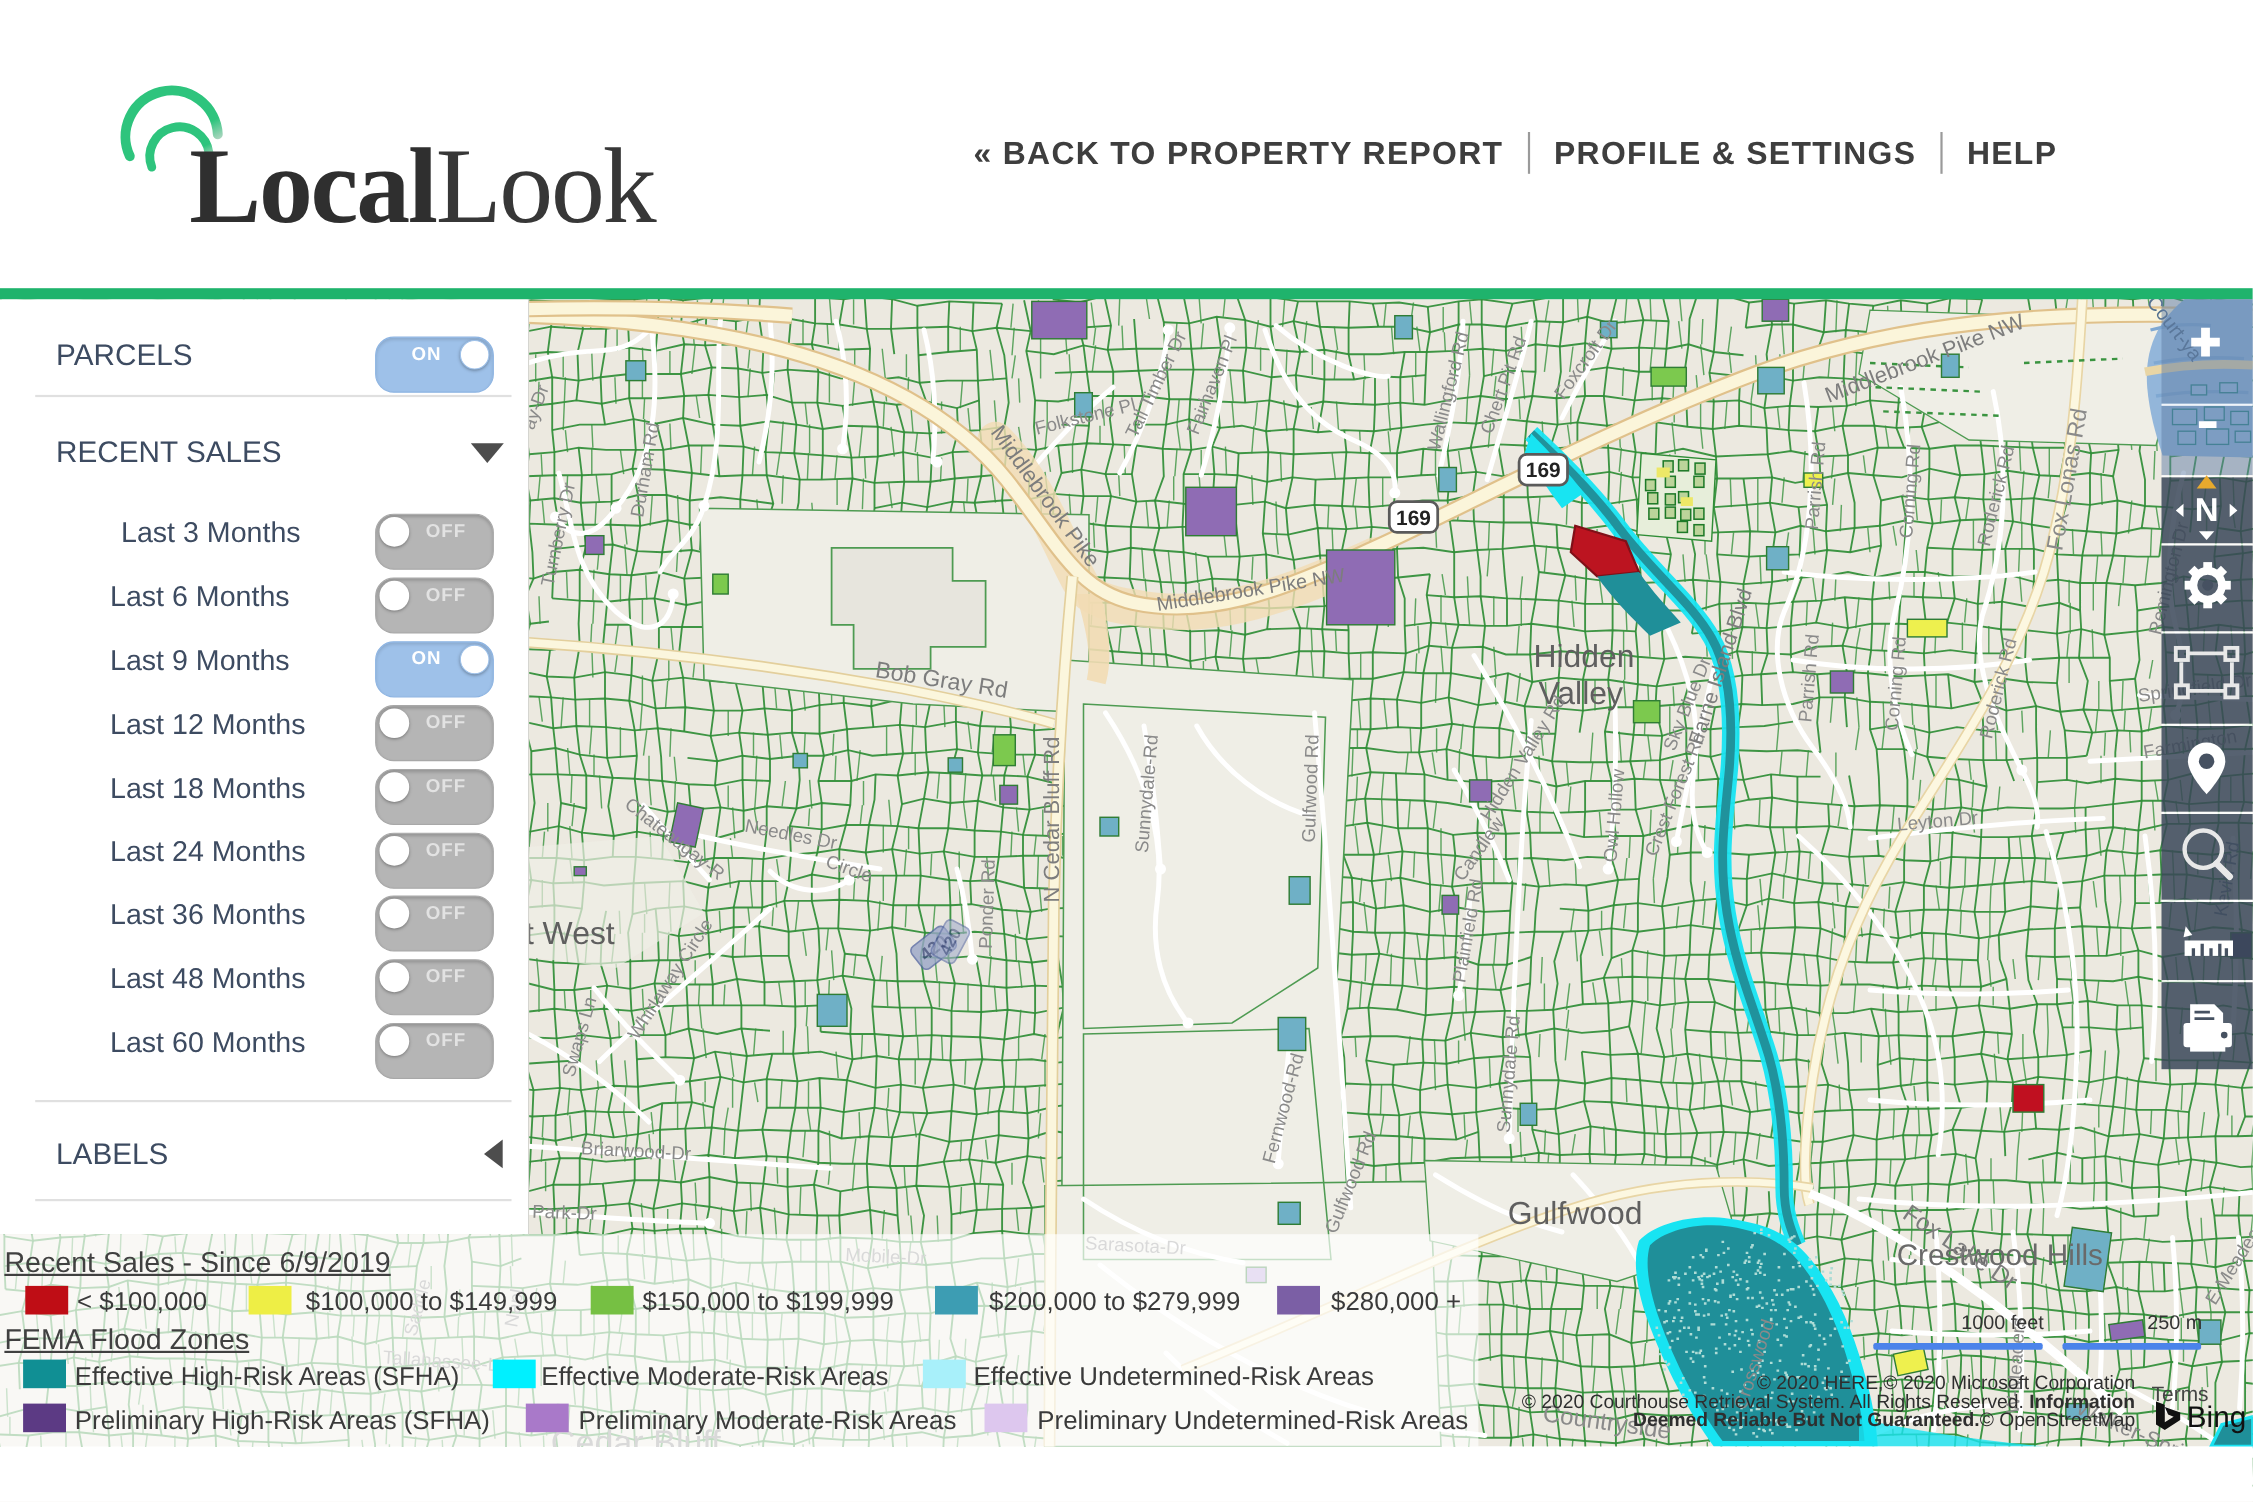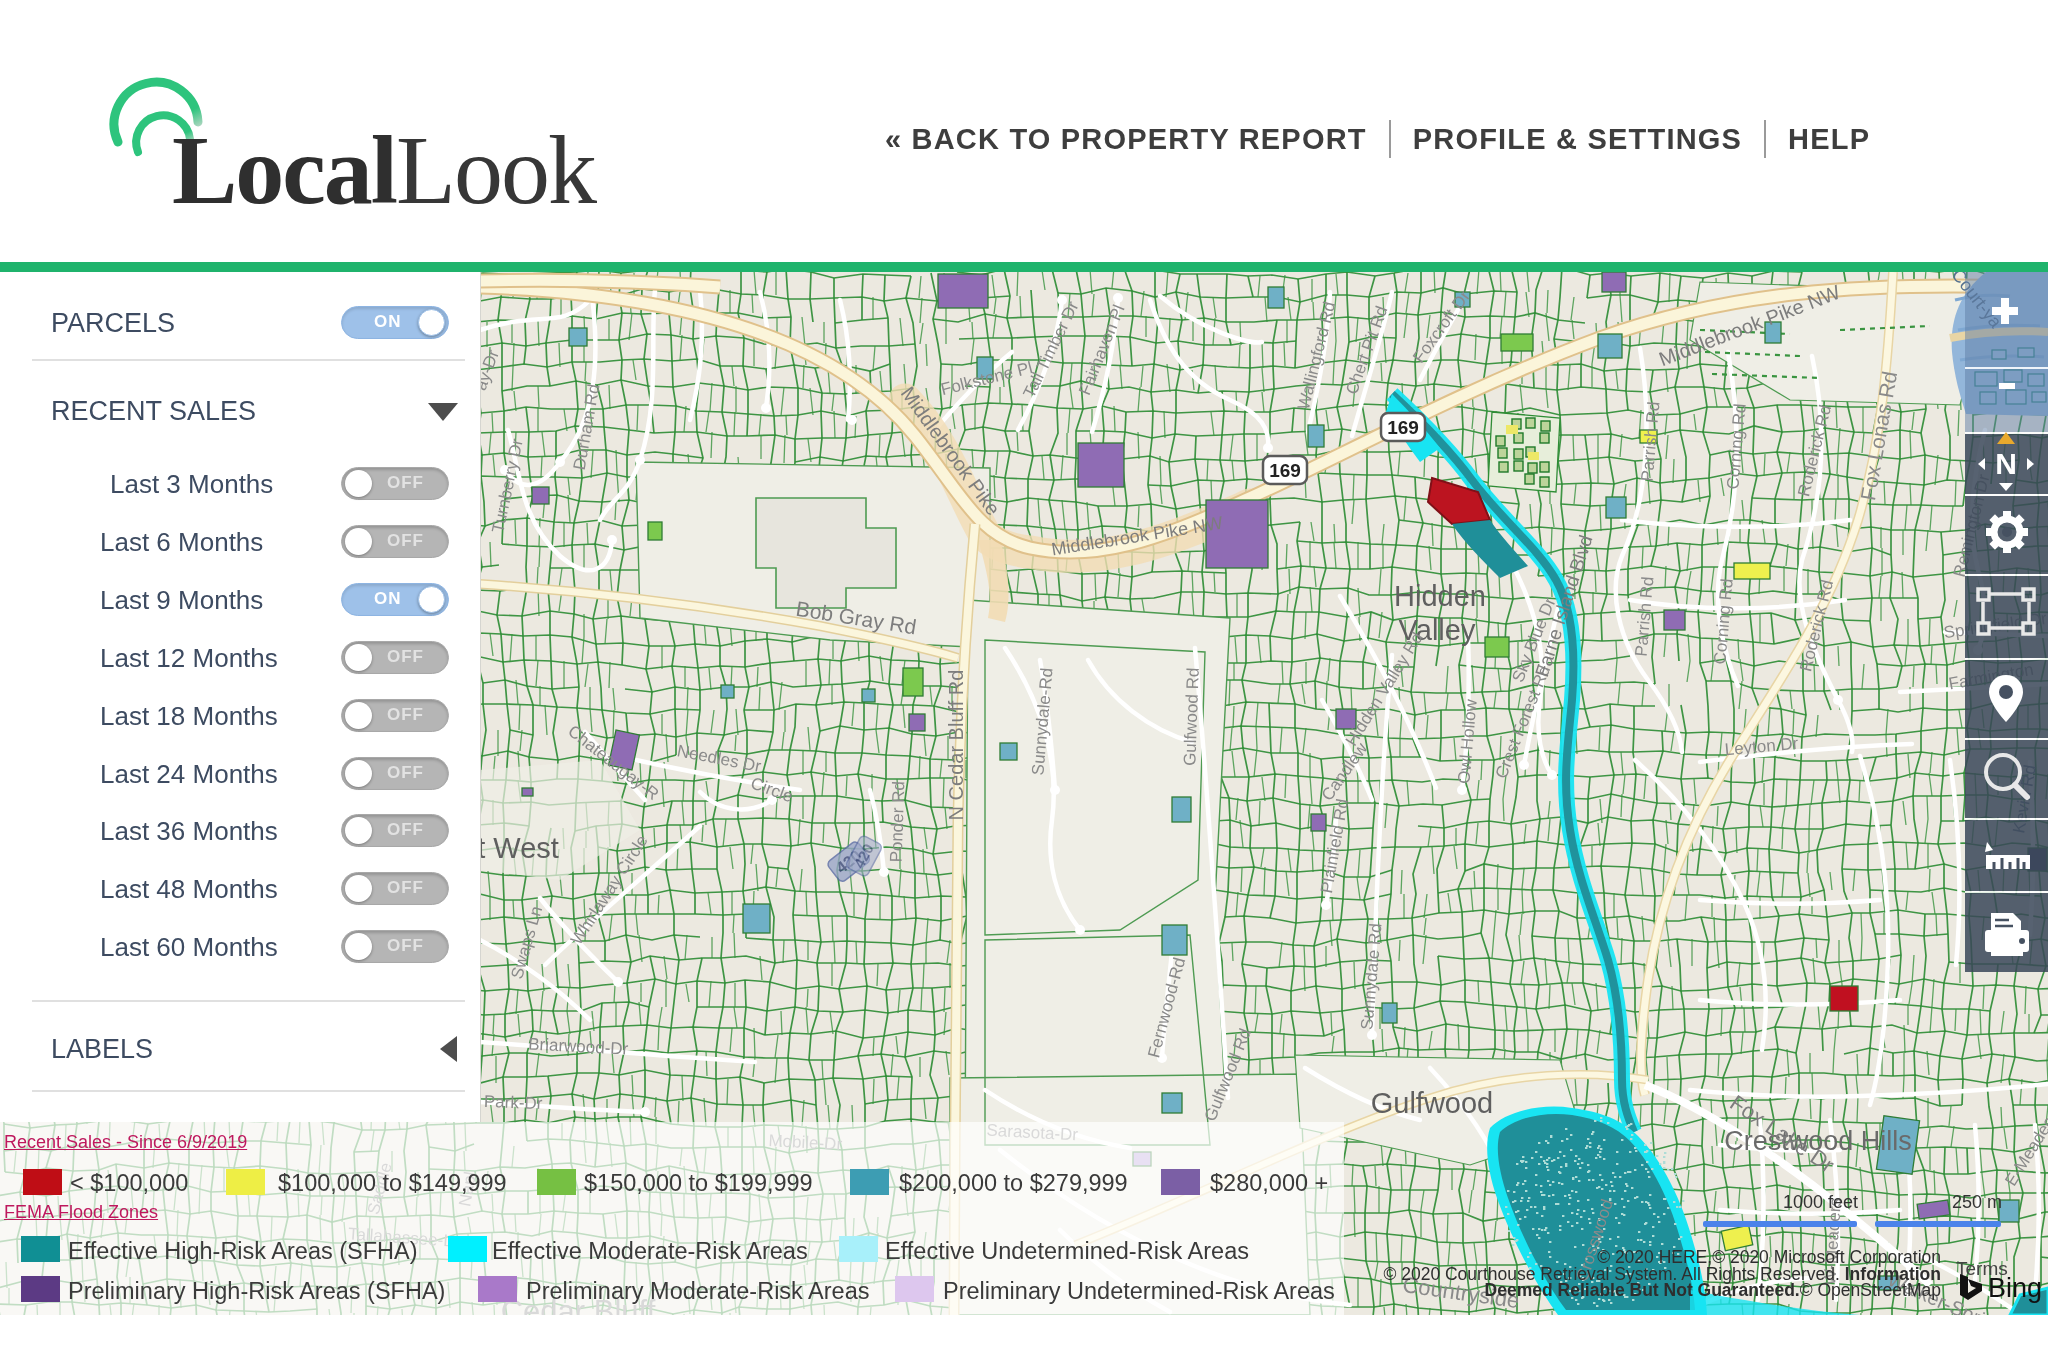--- a/index.html
+++ b/index.html
@@ -18,38 +18,38 @@
   #nav { position:absolute; left:885px; top:122px; font-size:29px; font-weight:bold; color:#3e3e3e; letter-spacing:1.2px; }
   #nav .sep { display:inline-block; width:2px; height:38px; background:#9a9a9a; margin:0 22px;
               vertical-align:middle; position:relative; top:-2px;}
   #subtitle { position:absolute; left:797px; top:197px; font-size:25px; color:#3c3c3c; }
   #subtitle b { color:#333; }
   
   #sidebar { position:absolute; left:0; top:272px; width:481px; height:850px; background:#ffffff; border-right:1px solid #d5d5d0;padding-left:48px; }
   .sbhead { position:absolute; left:51px; font-size:27px; color:#3d4b61; }
   .sbrow  { position:absolute; left:100px; font-size:26px; color:#3d4b61; }
   .divider { position:absolute; left:32px; width:433px; height:2px; background:#e0e0e0; }
-  .tgl { position:absolute; left:341px; width:108px; height:33px; border-radius:17px; }
+  .tgl { position:absolute; left:341px; width:108px; height:51px; border-radius:17px; }
   .tgl.on  { background:#9ec1e9; border:1px solid #8db4e2; box-shadow:inset 0 2px 3px rgba(0,0,0,0.12);}
   .tgl.off { background:#b5b5b5; border:1px solid #a8a8a8; box-shadow:inset 0 2px 3px rgba(0,0,0,0.18);}
   .tgl .knob { position:absolute; top:2px; width:27px; height:27px; border-radius:50%;
                background:#ffffff; box-shadow:0 1px 3px rgba(0,0,0,0.35); }
   .tgl.on .knob { right:3px; border:1px solid #9ec1e9;}
   .tgl.off .knob { left:3px; }
   .tgl .txt { position:absolute; top:5px; font-size:17px; font-weight:bold; letter-spacing:1px;}
   .tgl.on .txt { left:32px; color:#ffffff; }
   .tgl.off .txt { right:24px; color:#e2e2e2; }
   .tri-down { position:absolute; width:0; height:0; border-left:15px solid transparent;
               border-right:15px solid transparent; border-top:18px solid #4d4d4d; }
   .tri-left { position:absolute; width:0; height:0; border-top:13px solid transparent;
               border-bottom:13px solid transparent; border-right:17px solid #4d4d4d; }
   
   #legend { position:absolute; left:0; top:1122px; width:1344px; height:193px;
             background:rgba(255,255,255,0.68); font-size:23.5px; color:#3a3a3a; }
-  #legend .hd { position:absolute; left:4px; font-size:18px; color:#be185d; text-decoration:underline; }
+  #legend .hd { position:absolute; left:4px; font-size:26px; color:#404040; text-decoration:underline; }
   #legend .sw { position:absolute; width:39px; height:26px; }
   #legend .lb { position:absolute; white-space:nowrap; }
   
   #toolbar { position:absolute; left:1965px; top:272px; width:83px; height:700px; }
   #toolbar .tile { position:absolute; left:0; width:83px; background:rgba(58,70,88,0.85); }
   #toolbar .sep { position:absolute; left:0; width:83px; height:2px; background:rgba(255,255,255,0.85); }
   
   .scaletext { position:absolute; font-size:18px; color:#333; }
   .scalebar { position:absolute; height:6px; background:#4b83ea; border-radius:2px; }
   #copy { position:absolute; right:107px; top:1249px; text-align:right; font-size:17.5px; color:#2e2e2e; line-height:16.5px; white-space:nowrap;}

